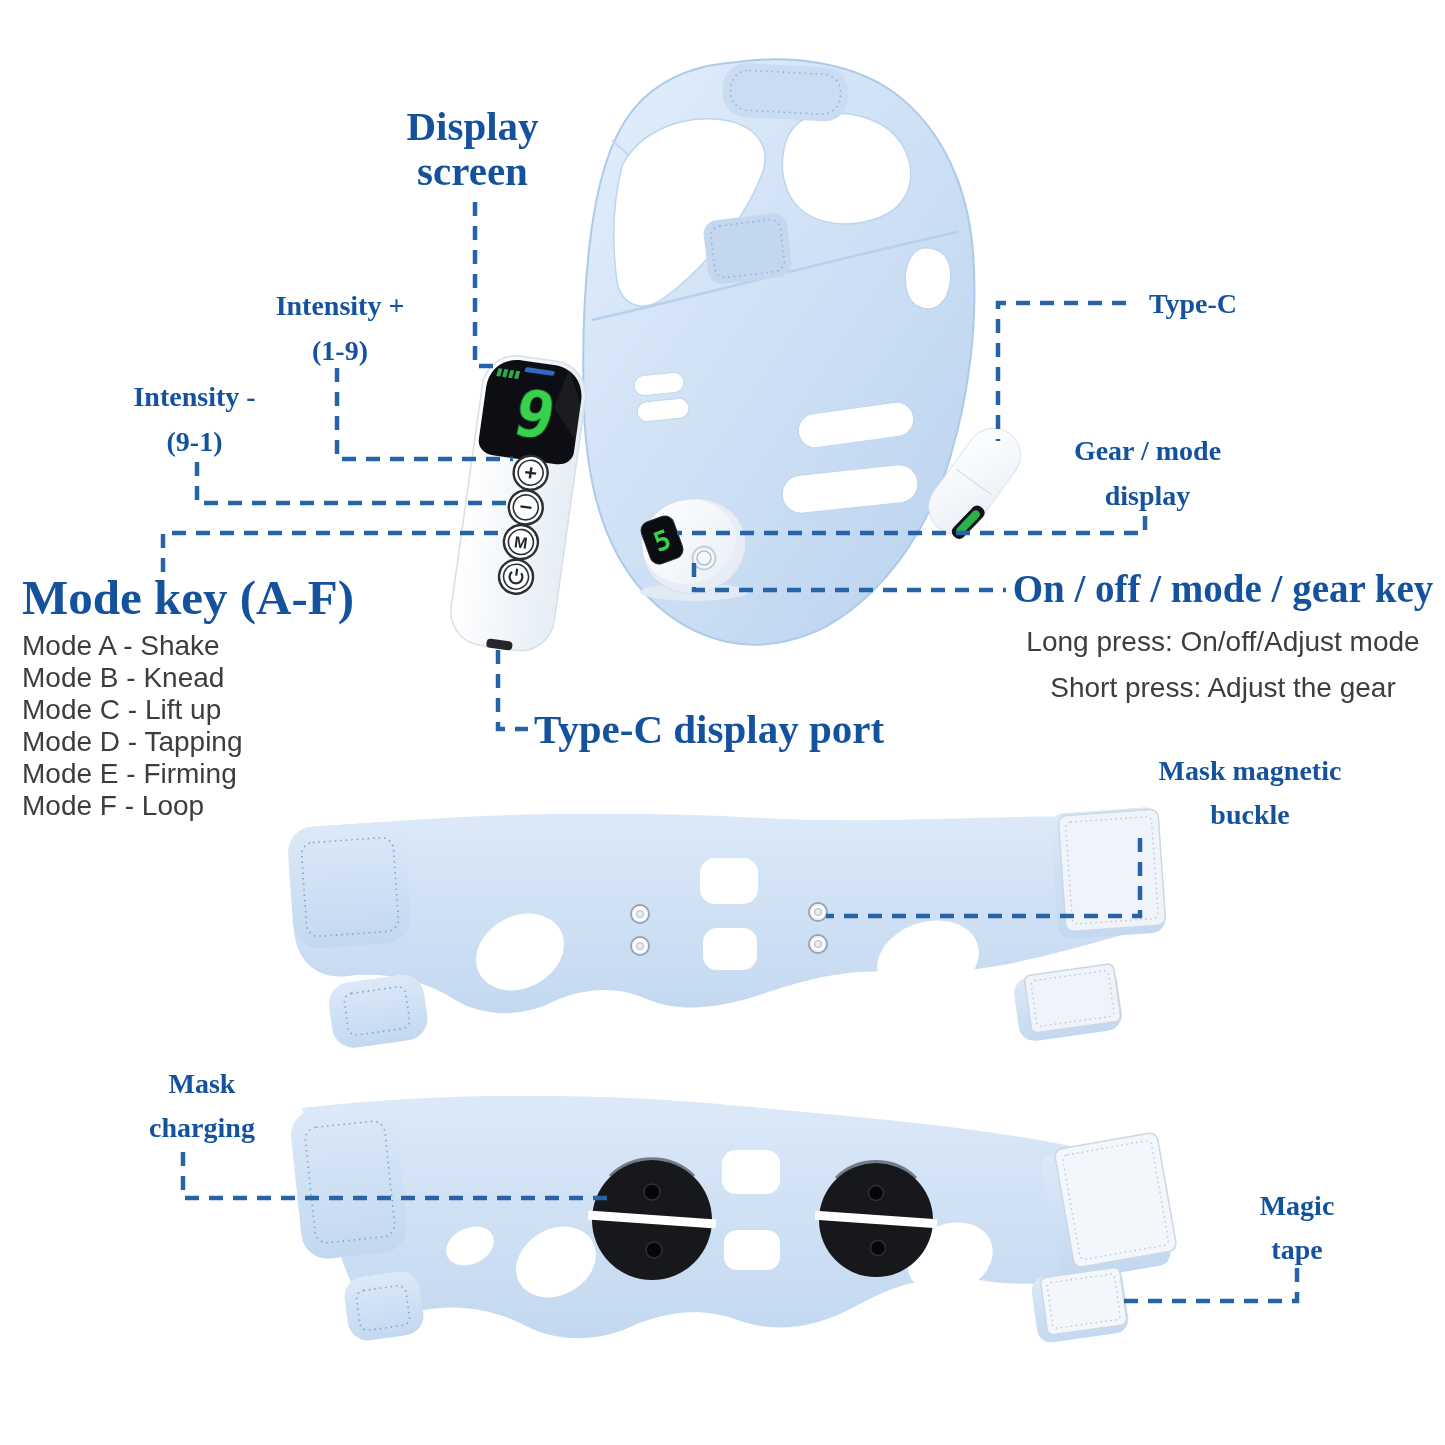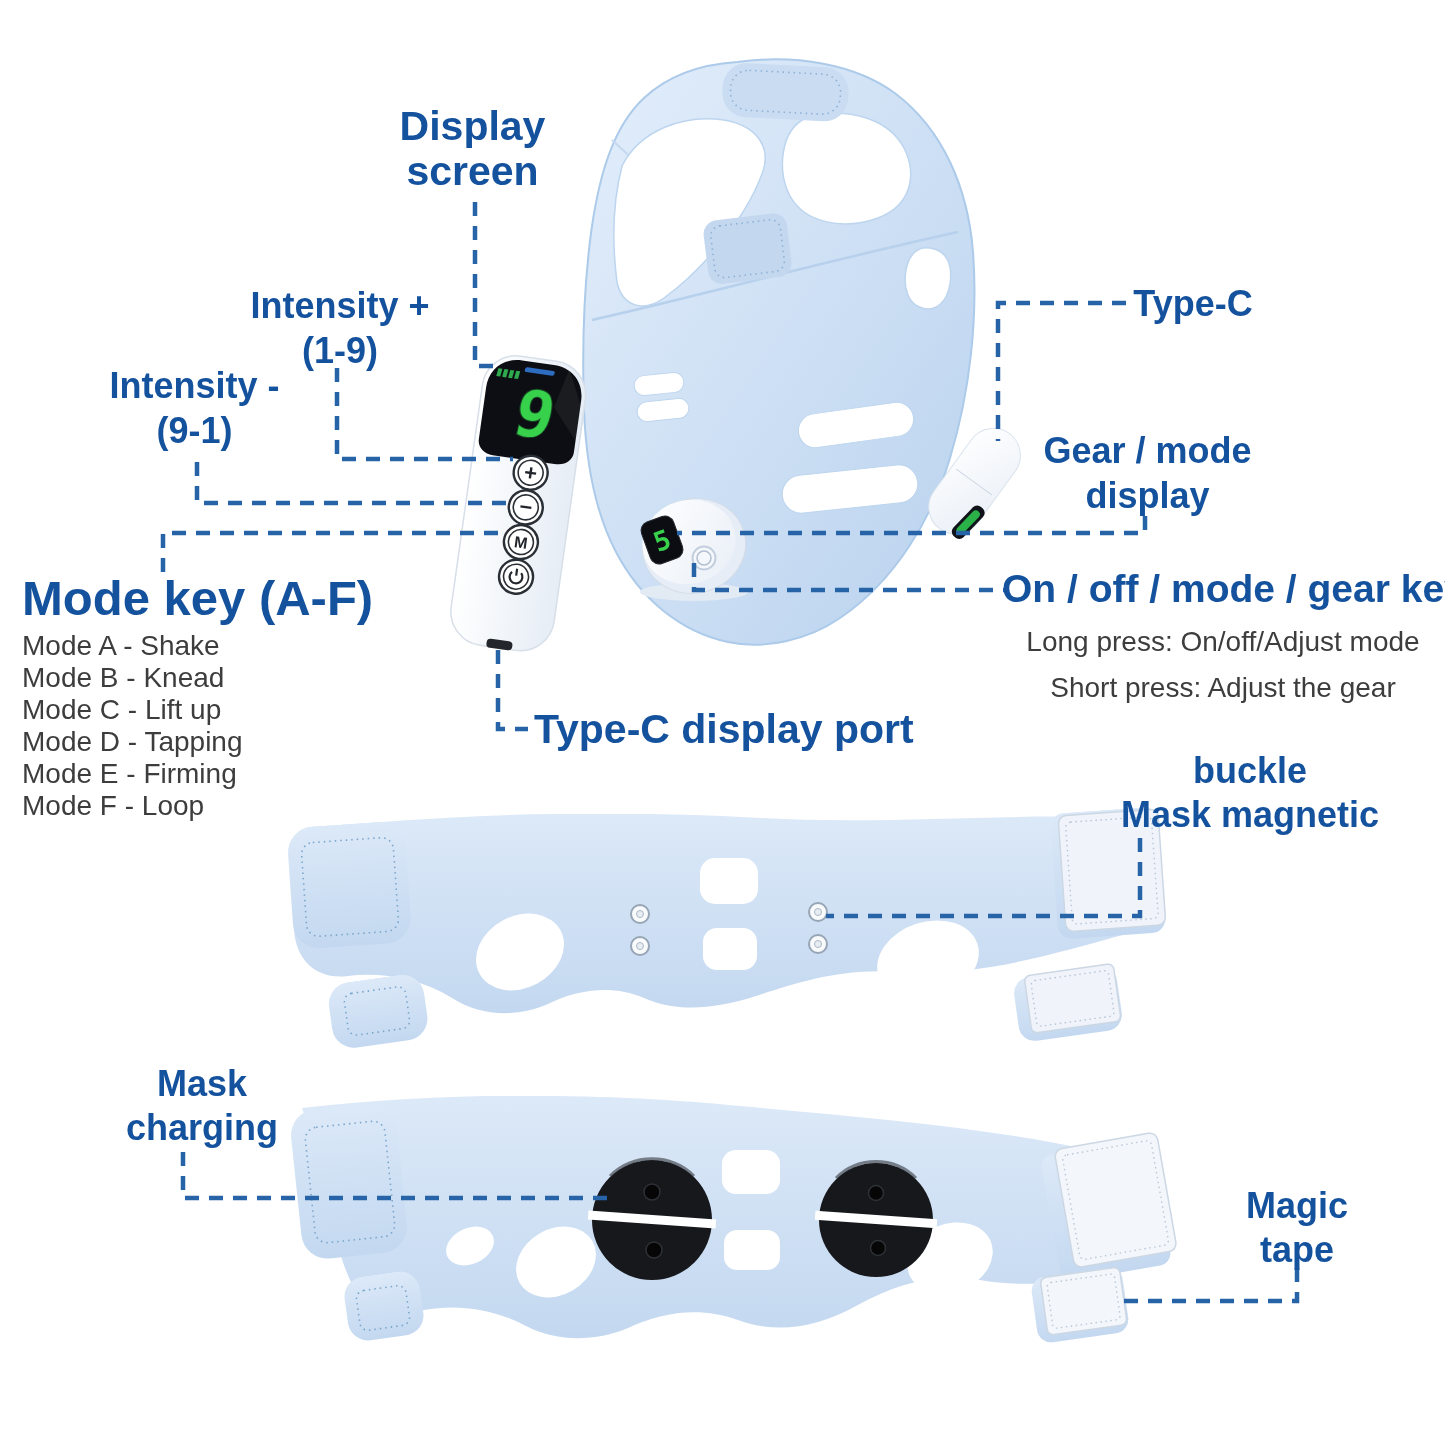--- a/index.html
+++ b/index.html
@@ -3,26 +3,26 @@
 <meta charset="utf-8">
 <style>
   html,body{margin:0;padding:0;background:#ffffff;}
   .canvas{
     position:relative;width:1445px;height:1445px;background:#ffffff;overflow:hidden;
     font-family:"Liberation Sans", sans-serif;
   }
   .art,.connectors{position:absolute;left:0;top:0;width:1445px;height:1445px;}
   .connectors polyline{fill:none;stroke:#2763a7;stroke-width:4.5;stroke-dasharray:14 10;}
   .lbl{position:absolute;color:#15529e;font-weight:bold;text-align:center;}
-  .lbl .ln{white-space:nowrap;}
-  .big{font-size:36px;line-height:45px;}
+  .lbl .ln{white-space:nowrap;font-family:Liberation Serif, serif;}
+  .big{font-size:28px;line-height:45px;}
   .sub{font-weight:normal;color:#3d3d3d;font-size:28px;line-height:32px;white-space:nowrap;}
   #lbl-display-screen{left:330px;top:104px;width:285px;font-size:41px;line-height:45px;}
   #lbl-intensity-plus{left:215px;top:283px;width:250px;}
-  #lbl-intensity-minus{left:72px;top:363px;width:245px;}
+  #lbl-intensity-minus{left:72px;top:374px;width:245px;}
   #lbl-mode-key{left:22px;top:576px;width:320px;font-size:49px;line-height:44px;}
   #lbl-mode-list{left:22px;top:630px;width:320px;text-align:left;position:absolute;}
   #lbl-type-c-top{left:1018px;top:281px;width:350px;line-height:46px;}
   #lbl-gear-mode{left:1000px;top:428px;width:295px;}
   #lbl-on-off{left:1002px;top:566px;width:442px;}
   #lbl-on-off .title{font-size:39px;line-height:46px;white-space:nowrap;}
   #lbl-on-off .sub{line-height:33px;margin-top:13px;}
   #lbl-type-c-bottom{left:534px;top:706px;width:430px;text-align:left;font-size:41px;line-height:46px;}
   #lbl-buckle{left:1062px;top:749px;width:376px;line-height:44px;}
   #lbl-mask-electrode{left:82px;top:1062px;width:240px;line-height:44px;}
@@ -294,22 +294,22 @@
     <div class="ln title">On / off / mode / gear key</div>
     <div class="sub">Long press: On/off/Adjust mode</div>
     <div class="sub">Short press: Adjust the gear</div>
   </div>
 
   <div class="lbl" id="lbl-type-c-bottom">
     <div class="ln">Type-C display port</div>
   </div>
 
   <div class="lbl big" id="lbl-buckle">
+    <div class="ln">Mask magnetic</div>
     <div class="ln">buckle</div>
-    <div class="ln">Mask magnetic</div>
   </div>
 
   <div class="lbl big" id="lbl-mask-electrode">
     <div class="ln">Mask</div>
     <div class="ln">charging</div>
   </div>
 
   <div class="lbl big" id="lbl-magic-tape">
     <div class="ln">Magic</div>
     <div class="ln">tape</div>

